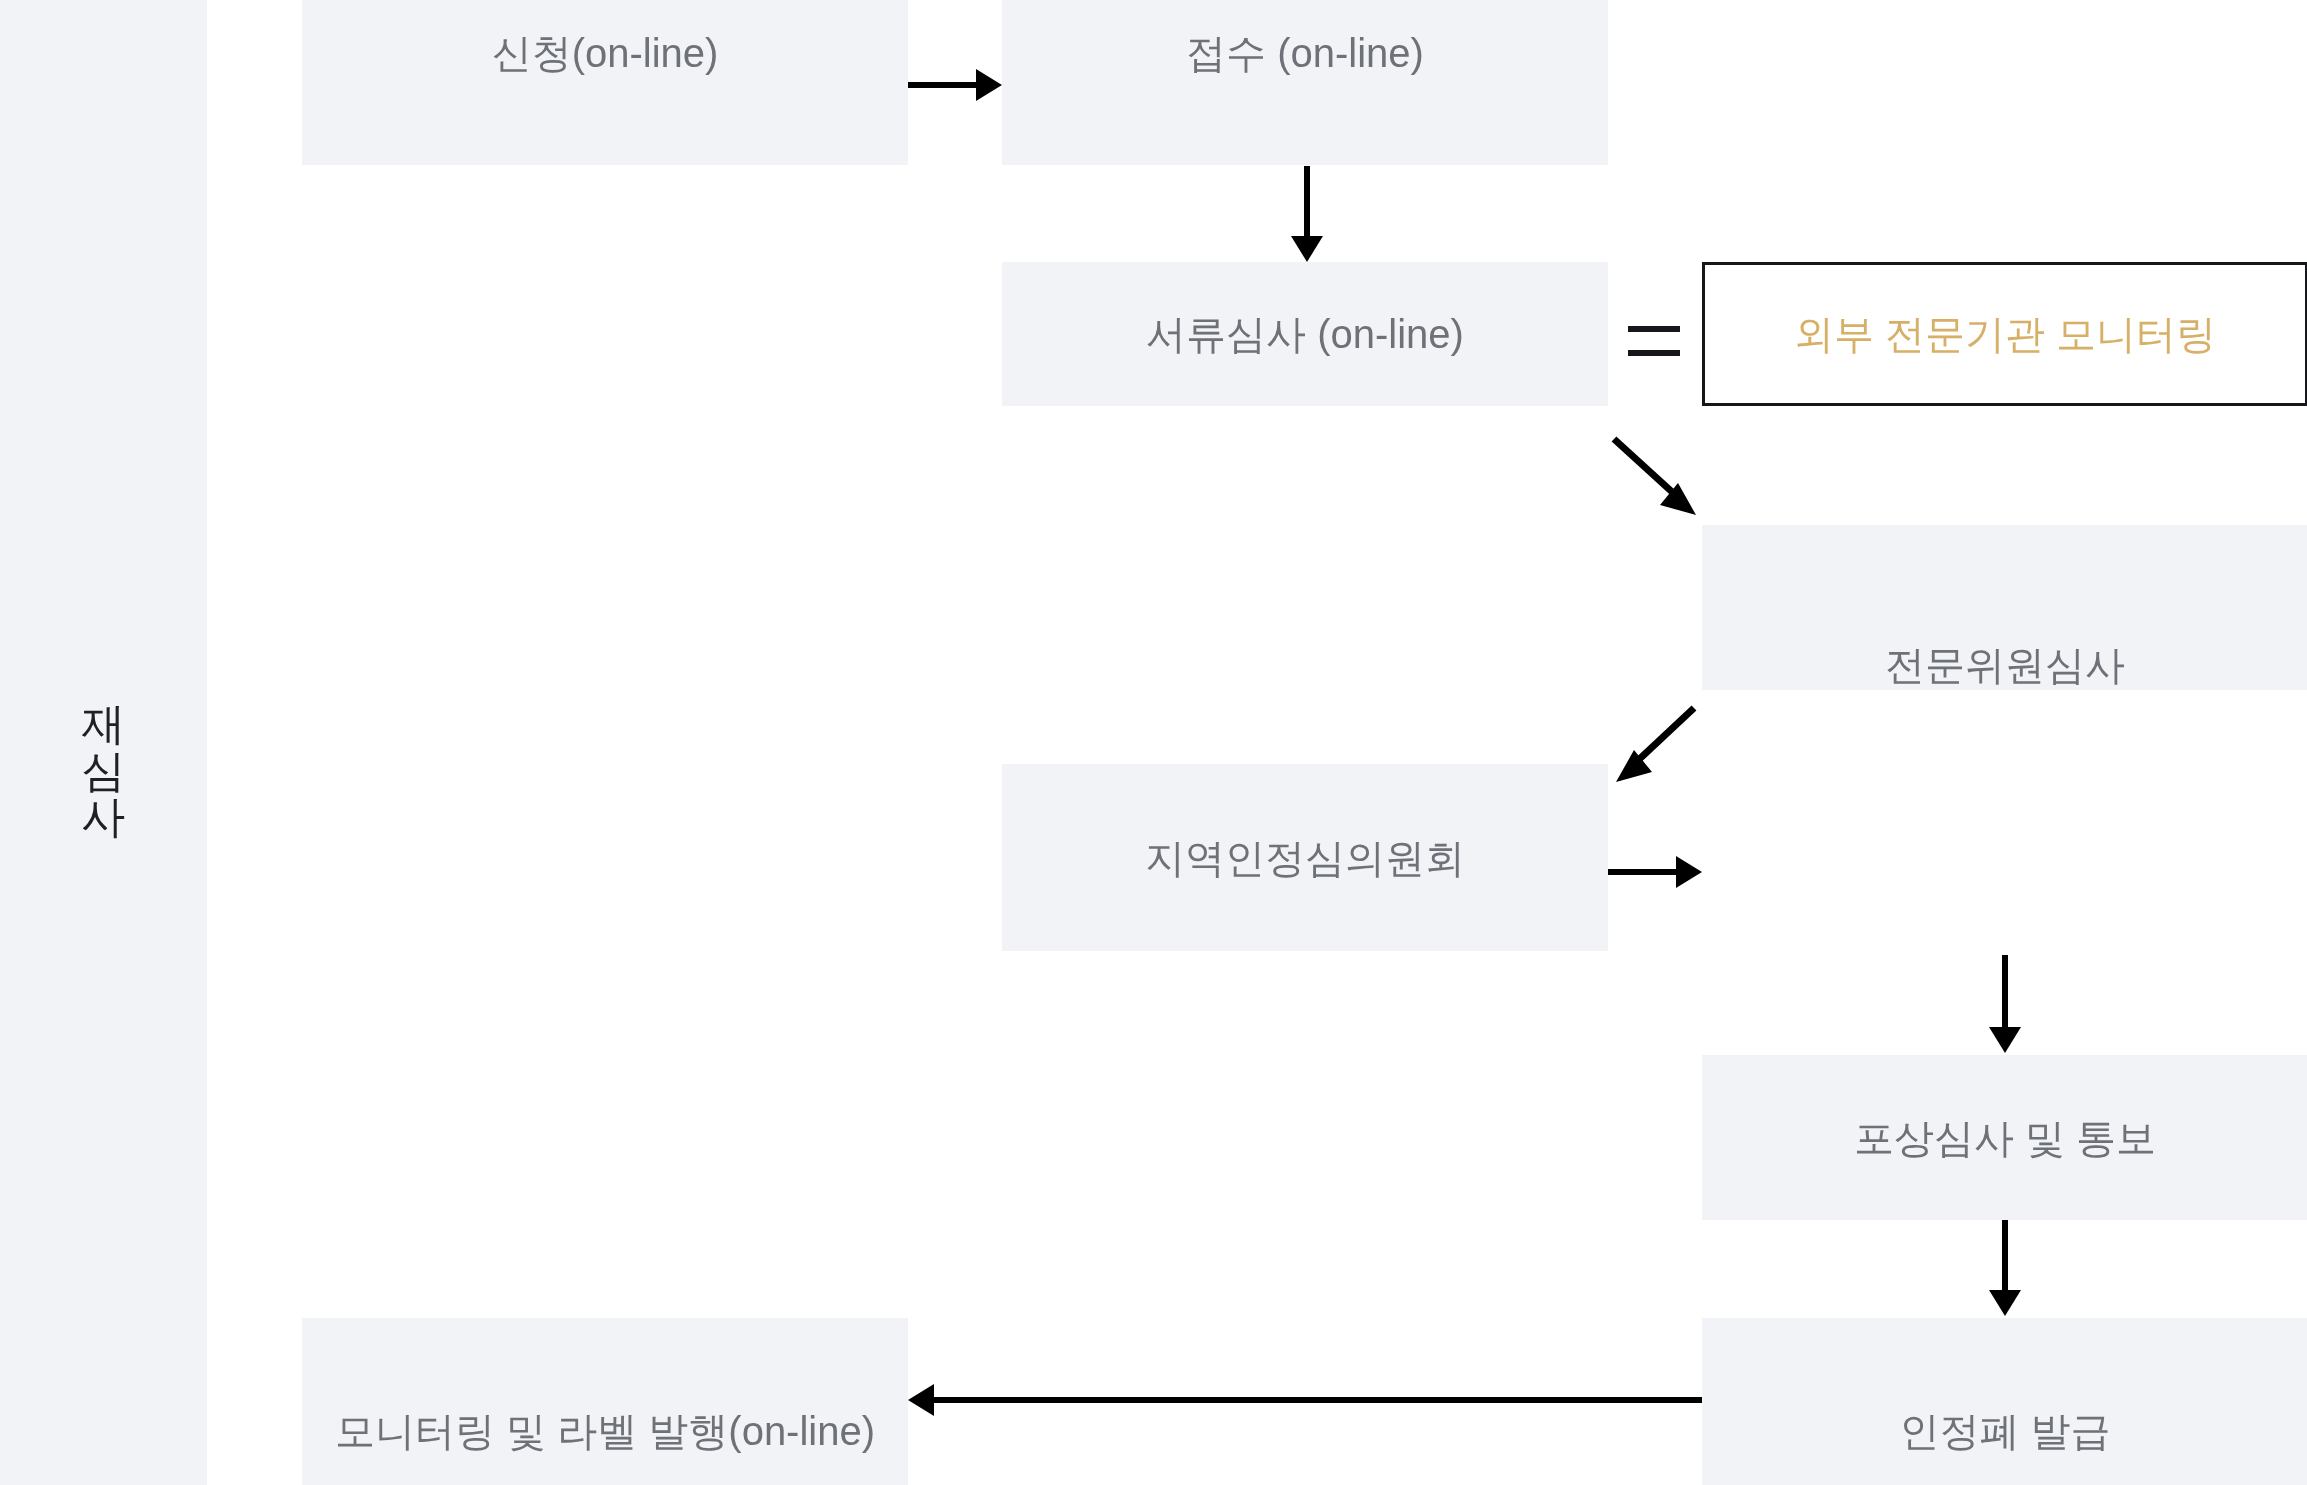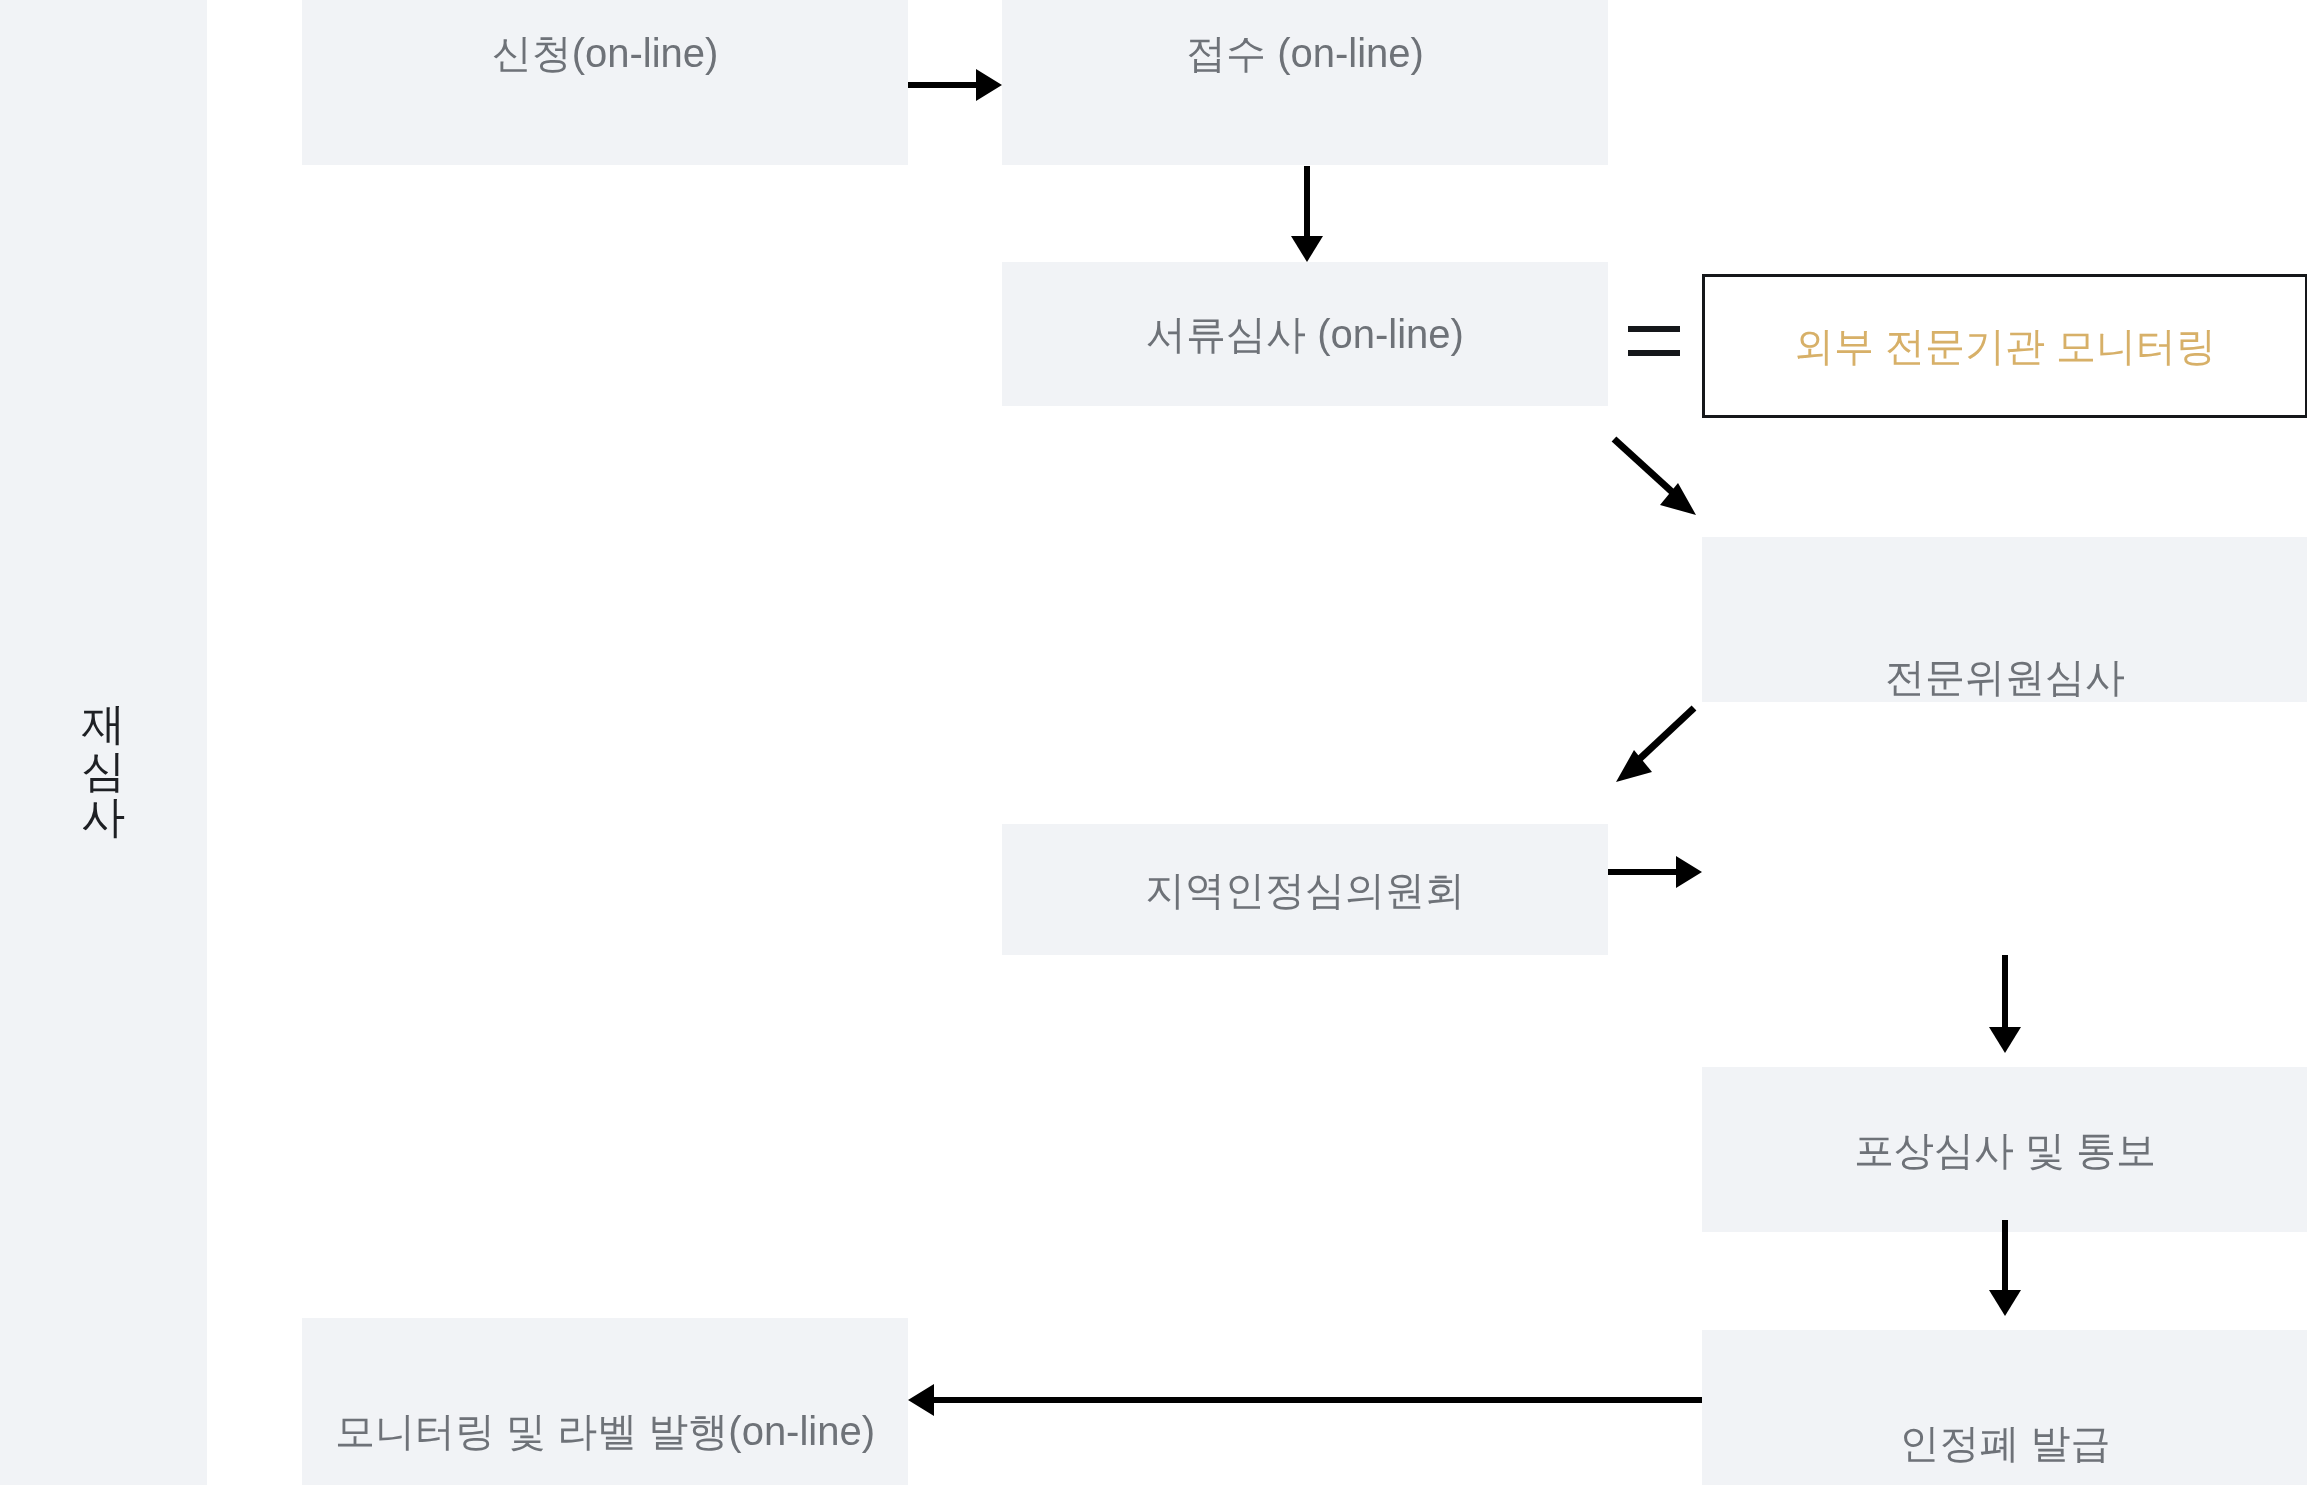--- a/index.html
+++ b/index.html
@@ -60,26 +60,26 @@
   }
   .node.accent {
     background: #ffffff;
     border: 3px solid #15171a;
     color: #d7b068;
   }
 
   
   .c1 { left: 302px;  width: 606px; }
   .c2 { left: 1002px; width: 606px; }
-  .c3 { left: 1702px; width: 606px; margin-top: 12px; }
+  .c3 { left: 1702px; width: 606px; }
 
   .r1 { top: -60px;   height: 225px; }
   .r2 { top: 262px;   height: 144px; }
   .r3 { top: 525px;   height: 165px; align-items: flex-end; }
-  .r4 { top: 824px;   height: 131px; }
+  .r4 { top: 764px;   height: 187px; }
   .r5 { top: 1055px;  height: 165px; text-align: center; }
   .r6 { top: 1318px;  height: 225px; }
 
   
   .conn { position: absolute; }
 
   .h-line {
     background: #000000;
     height: 6px;
   }

